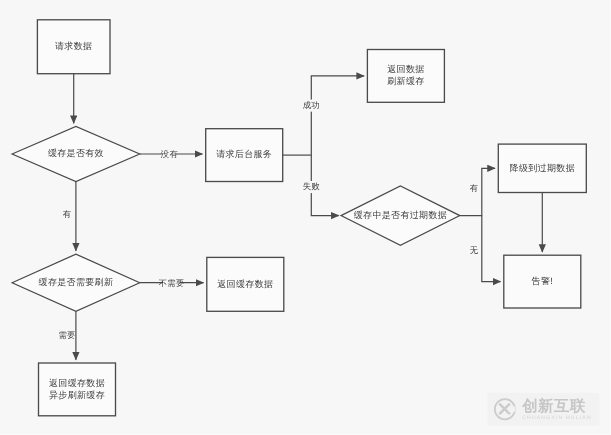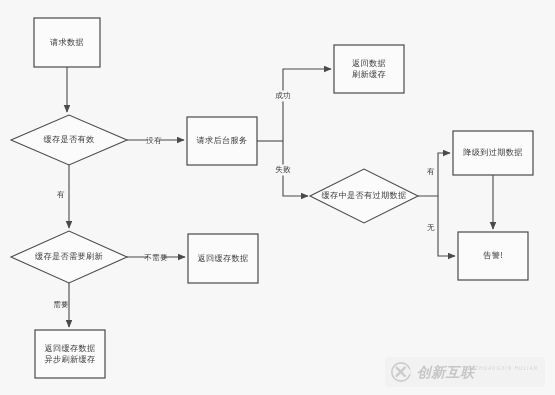--- a/index.html
+++ b/index.html
@@ -66,23 +66,22 @@
     padding: 4px 7px 4px 5px;
     border-radius: 2px;
   }
   .wm-mark {
     width: 22px;
     height: 22px;
     flex: 0 0 22px;
   }
   .wm-text {
     display: flex;
-    flex-direction: row;
+    flex-direction: column;
     line-height: 1;
-    font-style: italic;
   }
   .wm-cn {
     font-family: "Liberation Sans", "DejaVu Sans", sans-serif;
     font-size: 14px;
     font-weight: bold;
     color: #8d8d8d;
     letter-spacing: 0.5px;
   }
   .wm-en {
     font-family: "Liberation Sans", "DejaVu Sans", sans-serif;

